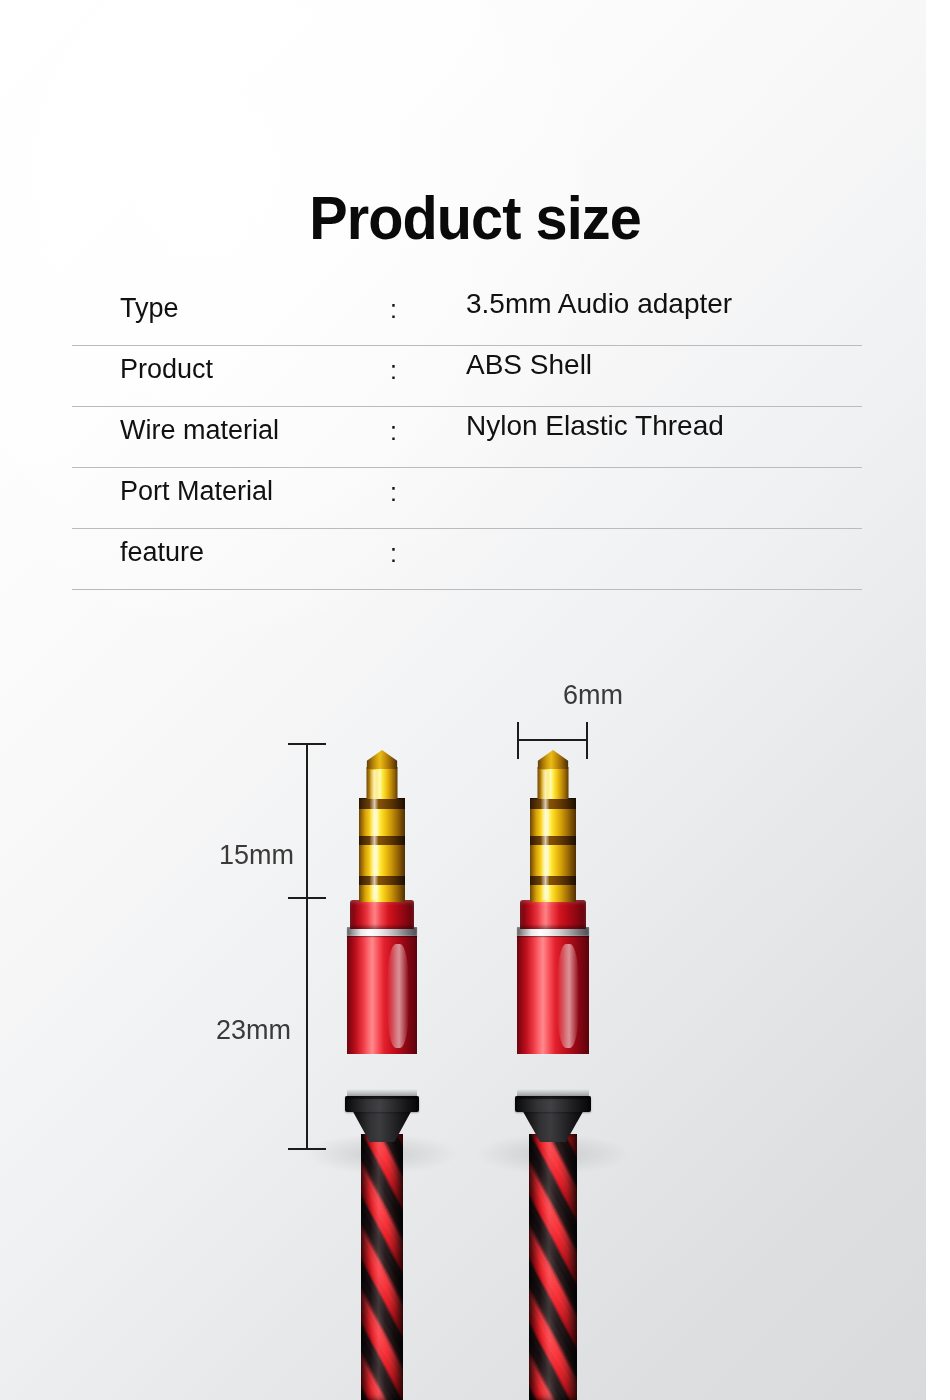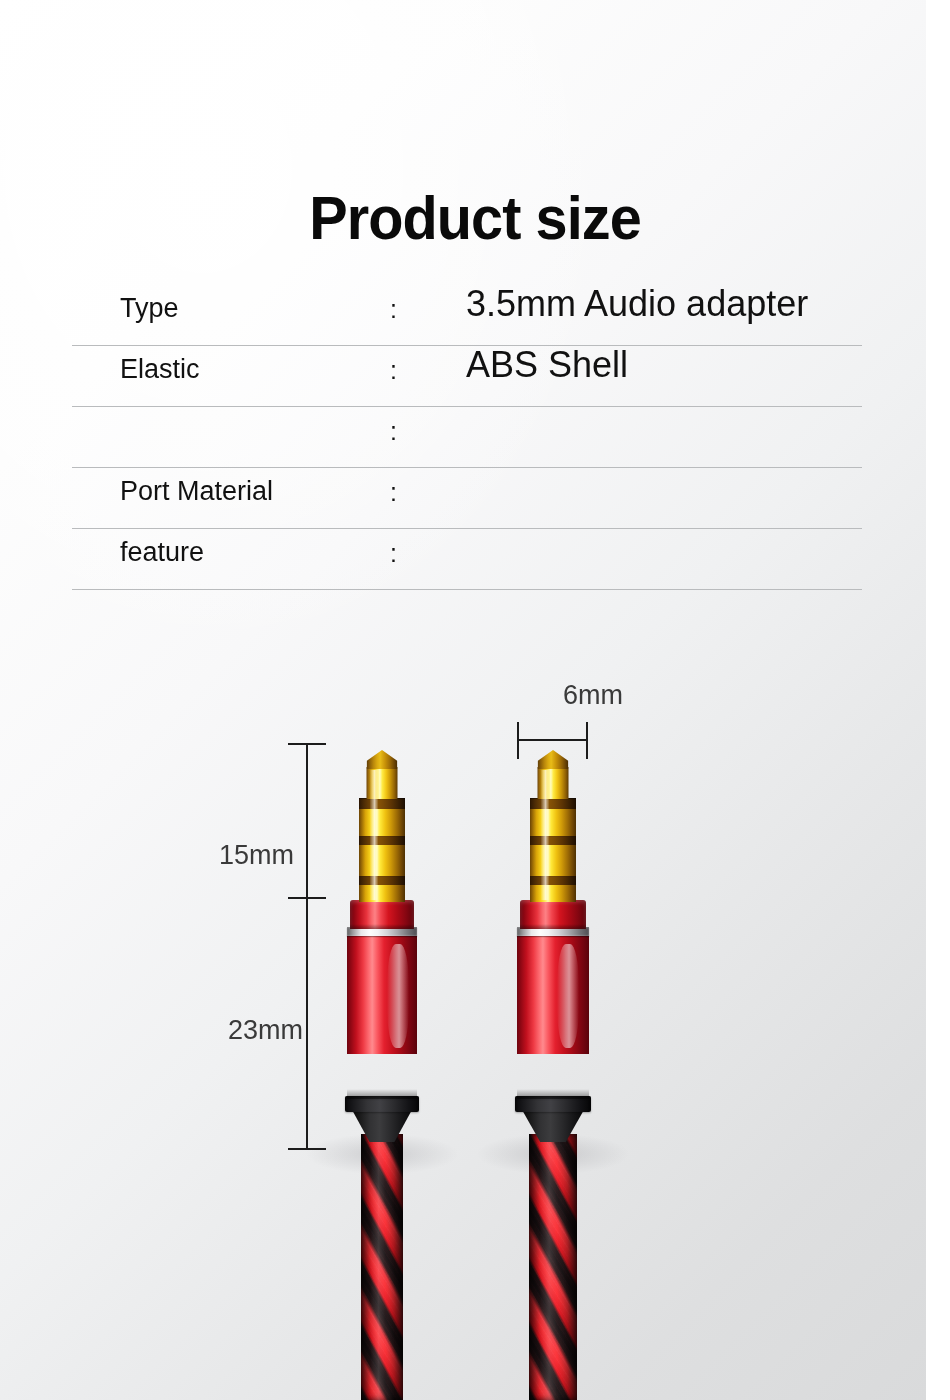--- a/index.html
+++ b/index.html
@@ -56,39 +56,39 @@
     position:absolute; left:48px; top:6px;
     font-size:27px; line-height:34px;
     color:#111; white-space:nowrap;
   }
   .spec-colon {
     position:absolute; left:318px; top:8px;
     font-size:25px; line-height:32px; color:#111;
   }
   .spec-value {
     position:absolute; left:394px; top:2px;
-    font-size:36px; line-height:34px;
+    font-size:28px; line-height:34px;
     color:#111; white-space:nowrap;
   }
 
   
   .dimline { position:absolute; background:#1c1c1c; z-index:6; }
   .dimtext {
     position:absolute; z-index:6;
     font-size:27px; line-height:32px;
     color:#3a3a3a; white-space:nowrap;
   }
 
   
   #vspine { left:306px; top:744px; width:2.2px; height:406px; }
   #tick-top    { left:288px; top:743px;  width:38px; height:2.2px; }
   #tick-mid    { left:288px; top:897px;  width:38px; height:2.2px; }
   #tick-bottom { left:288px; top:1148px; width:38px; height:2.2px; }
   #lbl-15 { left:219px; top:839px;text-align:right; }
-  #lbl-23 { left:228px; top:1014px; }
+  #lbl-23 { left:216px; top:1014px; }
 
   
   #hline  { left:518px; top:739px; width:70px; height:2.2px; }
   #htick-l{ left:517px; top:722px; width:2.2px; height:37px; }
   #htick-r{ left:586px; top:722px; width:2.2px; height:37px; }
   #lbl-6  { left:516px; top:679px;margin-left:47px; }
 
   
   .connector { position:absolute; z-index:4; }
 
@@ -246,27 +246,29 @@
 
   <div class="spec-table">
 
     <div class="spec-row">
       <span class="spec-label">Type</span>
       <span class="spec-colon">:</span>
       <span class="spec-value">3.5mm Audio adapter</span>
     </div>
 
     <div class="spec-row">
-      <span class="spec-label">Elastic</span>
+      <span class="spec-label">Product</span>
       <span class="spec-colon">:</span>
       <span class="spec-value">ABS Shell</span>
     </div>
 
     <div class="spec-row">
-      <span class="spec-colon">:</span>
+      <span class="spec-label">Wire material</span>
+      <span class="spec-colon">:</span>
+      <span class="spec-value">Nylon Elastic Thread</span>
     </div>
 
     <div class="spec-row">
       <span class="spec-label">Port Material</span>
       <span class="spec-colon">:</span>
     </div>
 
     <div class="spec-row">
       <span class="spec-label">feature</span>
       <span class="spec-colon">:</span>

